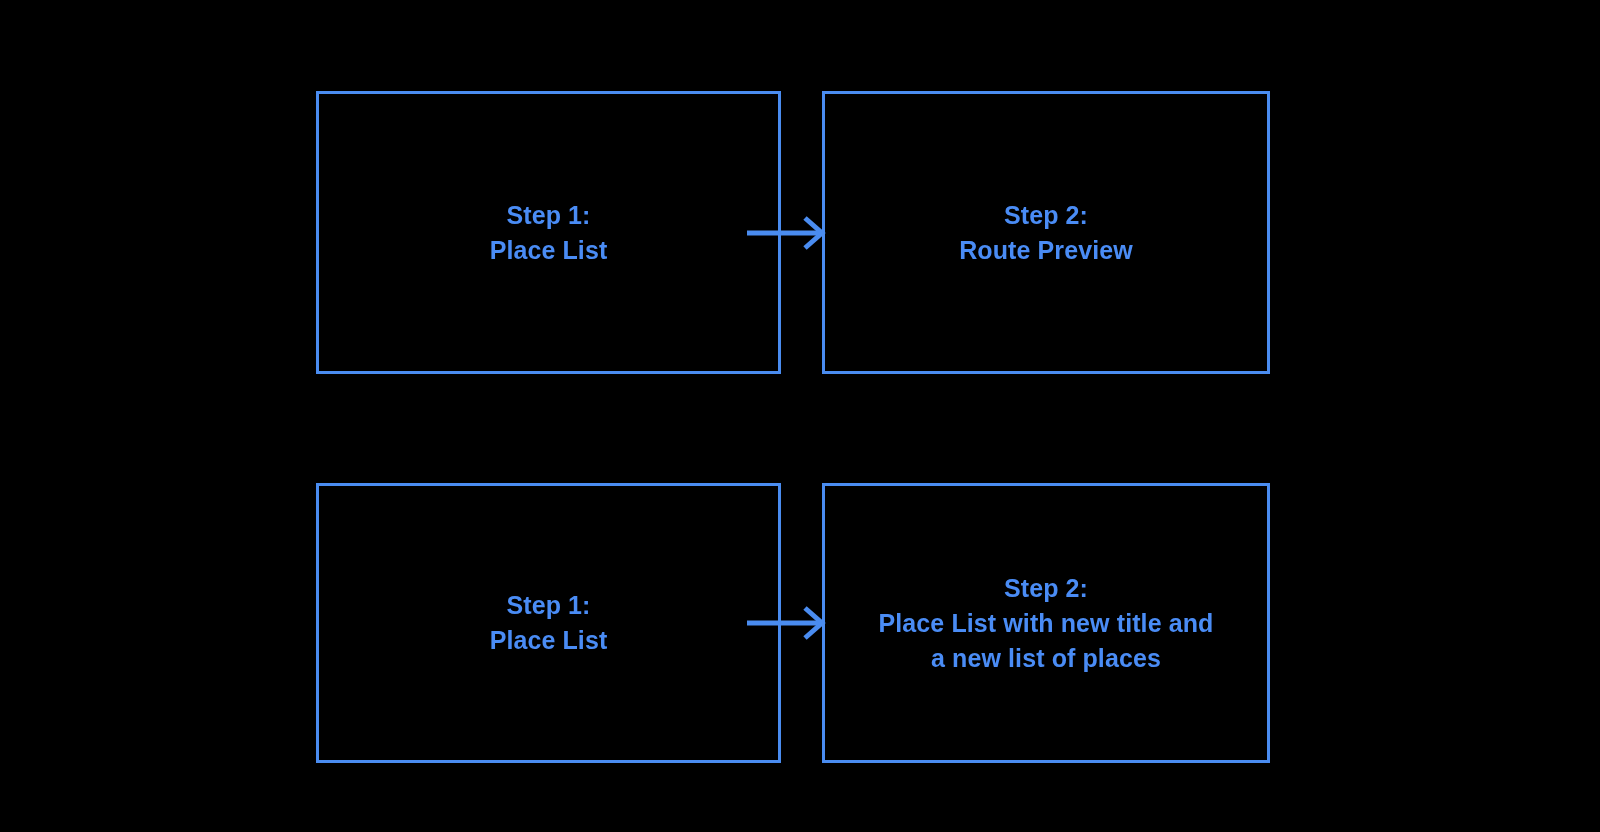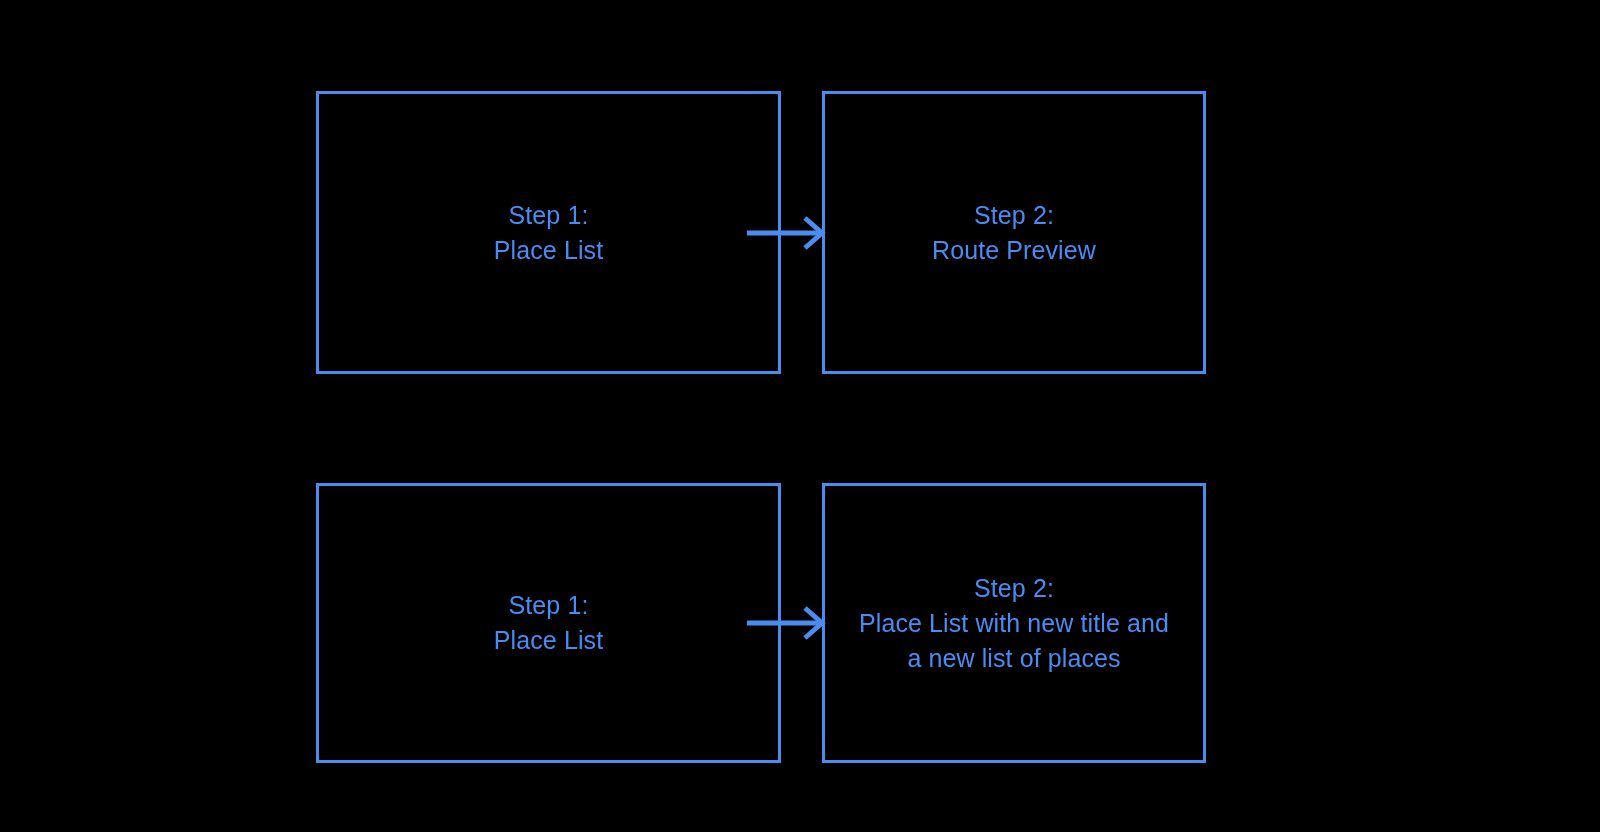--- a/index.html
+++ b/index.html
@@ -37,26 +37,26 @@
     top: 0;
     height: 100%;
     box-sizing: border-box;
     border: 3px solid #4a8cf0;
     display: flex;
     align-items: center;
     justify-content: center;
     background: transparent;
   }
   .box-left  { left: 316px; width: 465px; }
-  .box-right { left: 822px; width: 384px; }
+  .box-right { left: 822px; width: 448px; }
 
   .step-label {
     color: #4a8cf5;
     font-size: 25px;
-    font-weight: normal;
+    font-weight: bold;
     line-height: 35px;
     text-align: center;
     white-space: pre-line;
     letter-spacing: 0.1px;
     margin: 8px;
     padding: 0 10px;
   }
 
   
   .connector {

